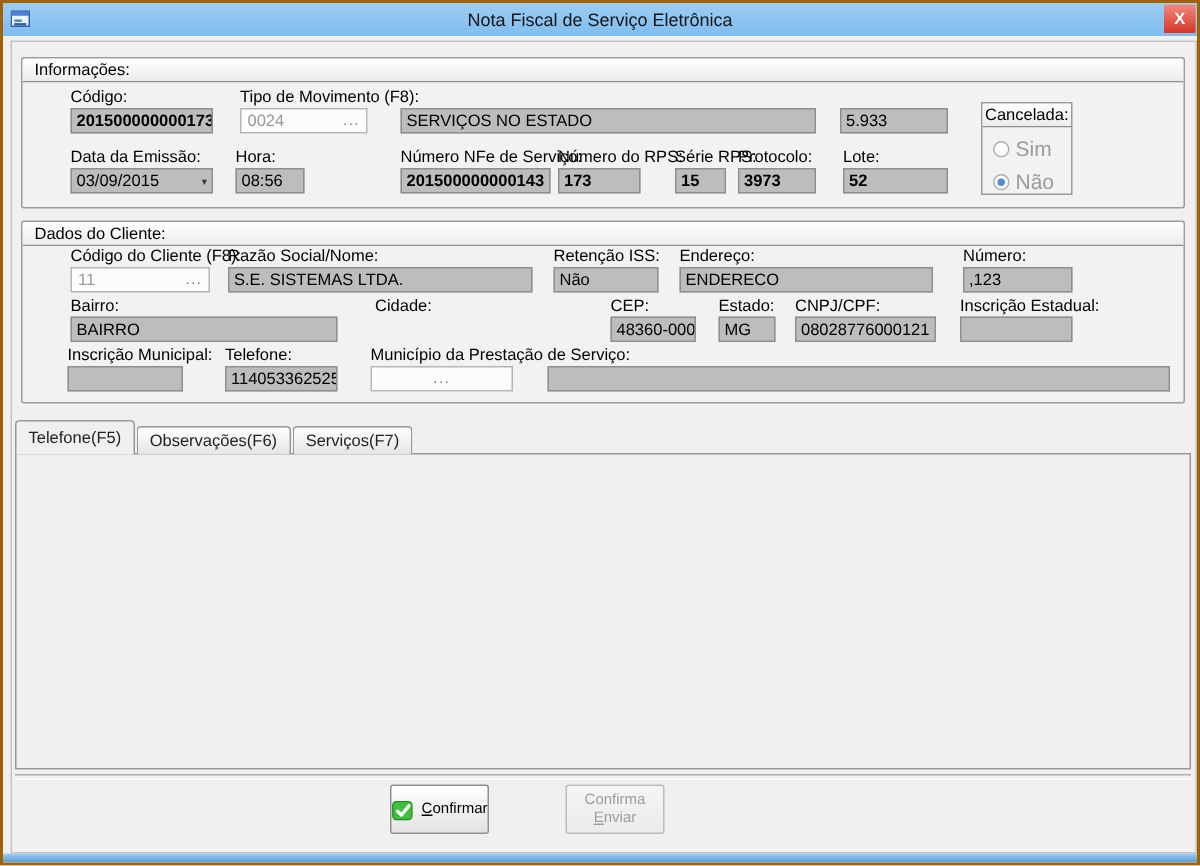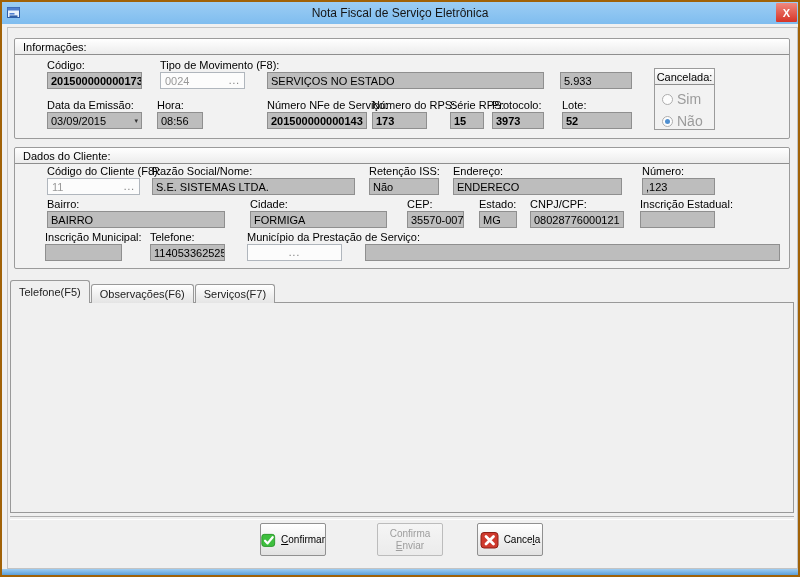--- a/index.html
+++ b/index.html
@@ -171,25 +171,24 @@
     <div class="lbl">Número:</div>
     <div class="ro">,123</div>
   </div>
 
   <div class="fg" style="left:45px;top:196px;width:178px;">
     <div class="lbl">Bairro:</div>
     <div class="ro">BAIRRO</div>
   </div>
   <div class="fg" style="left:248px;top:196px;width:137px;">
     <div class="lbl">Cidade:</div>
-    <div class="ro">FORMIGA</div>
   </div>
   <div class="fg" style="left:405px;top:196px;width:57px;">
     <div class="lbl">CEP:</div>
-    <div class="ro">35570-007</div>
+    <div class="ro">48360-000</div>
   </div>
   <div class="fg" style="left:477px;top:196px;width:38px;">
     <div class="lbl">Estado:</div>
     <div class="ro">MG</div>
   </div>
   <div class="fg" style="left:528px;top:196px;width:94px;">
     <div class="lbl">CNPJ/CPF:</div>
     <div class="ro">08028776000121</div>
   </div>
   <div class="fg" style="left:43px;top:229px;width:77px;">
@@ -359,22 +358,15 @@
     <span><span class="u">C</span><span>onfirmar</span></span>
   </div>
 
   <div class="btn disabled" style="left:375px;top:521px;width:66px;height:33px;">
     <span class="two-line">
       <span>Confirma</span>
       <span><span class="u">E</span><span>nviar</span></span>
     </span>
   </div>
 
-  <div class="btn" style="left:475px;top:521px;width:66px;height:33px;">
-    <svg width="20" height="20" viewBox="0 0 20 20">
-      <rect x="1" y="2.5" width="17" height="15.5" rx="3" fill="#cf3a2e" stroke="#8e1f16"></rect>
-      <path d="M6 6.5 L13.5 14 M13.5 6.5 L6 14" stroke="#ffffff" stroke-width="2.8" stroke-linecap="round"></path>
-    </svg>
-    <span><span>Cance</span><span class="u">l</span><span>a</span></span>
-  </div>
 
   <div class="bottom-strip"></div>
 </div>
 
 </body></html>

